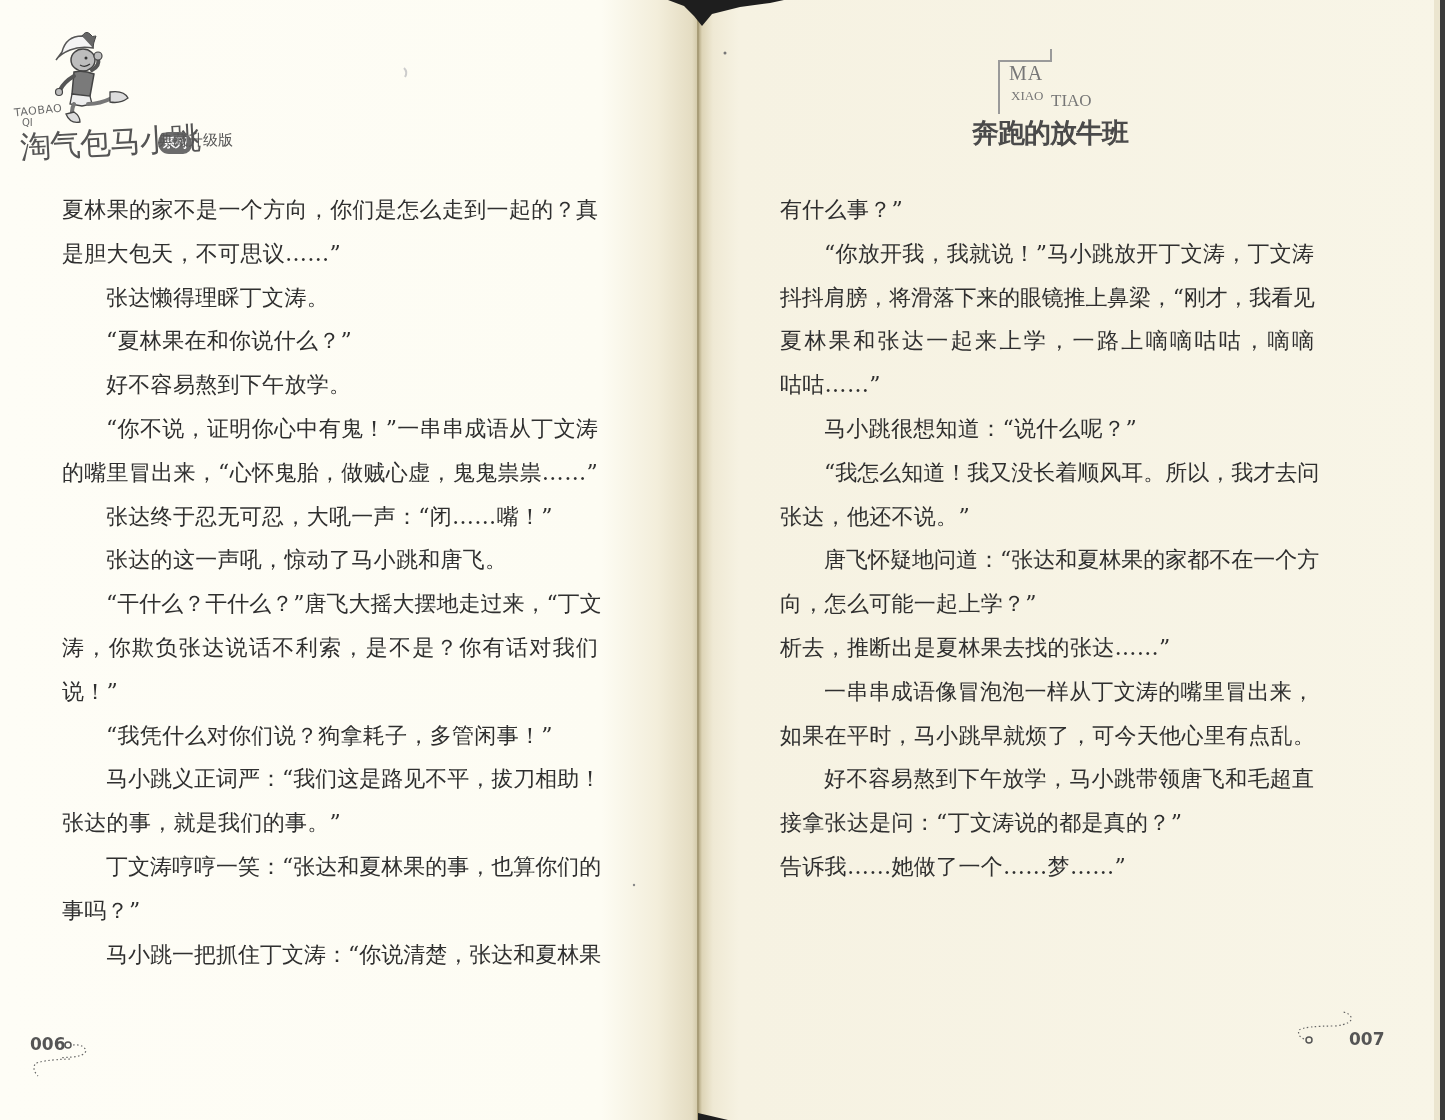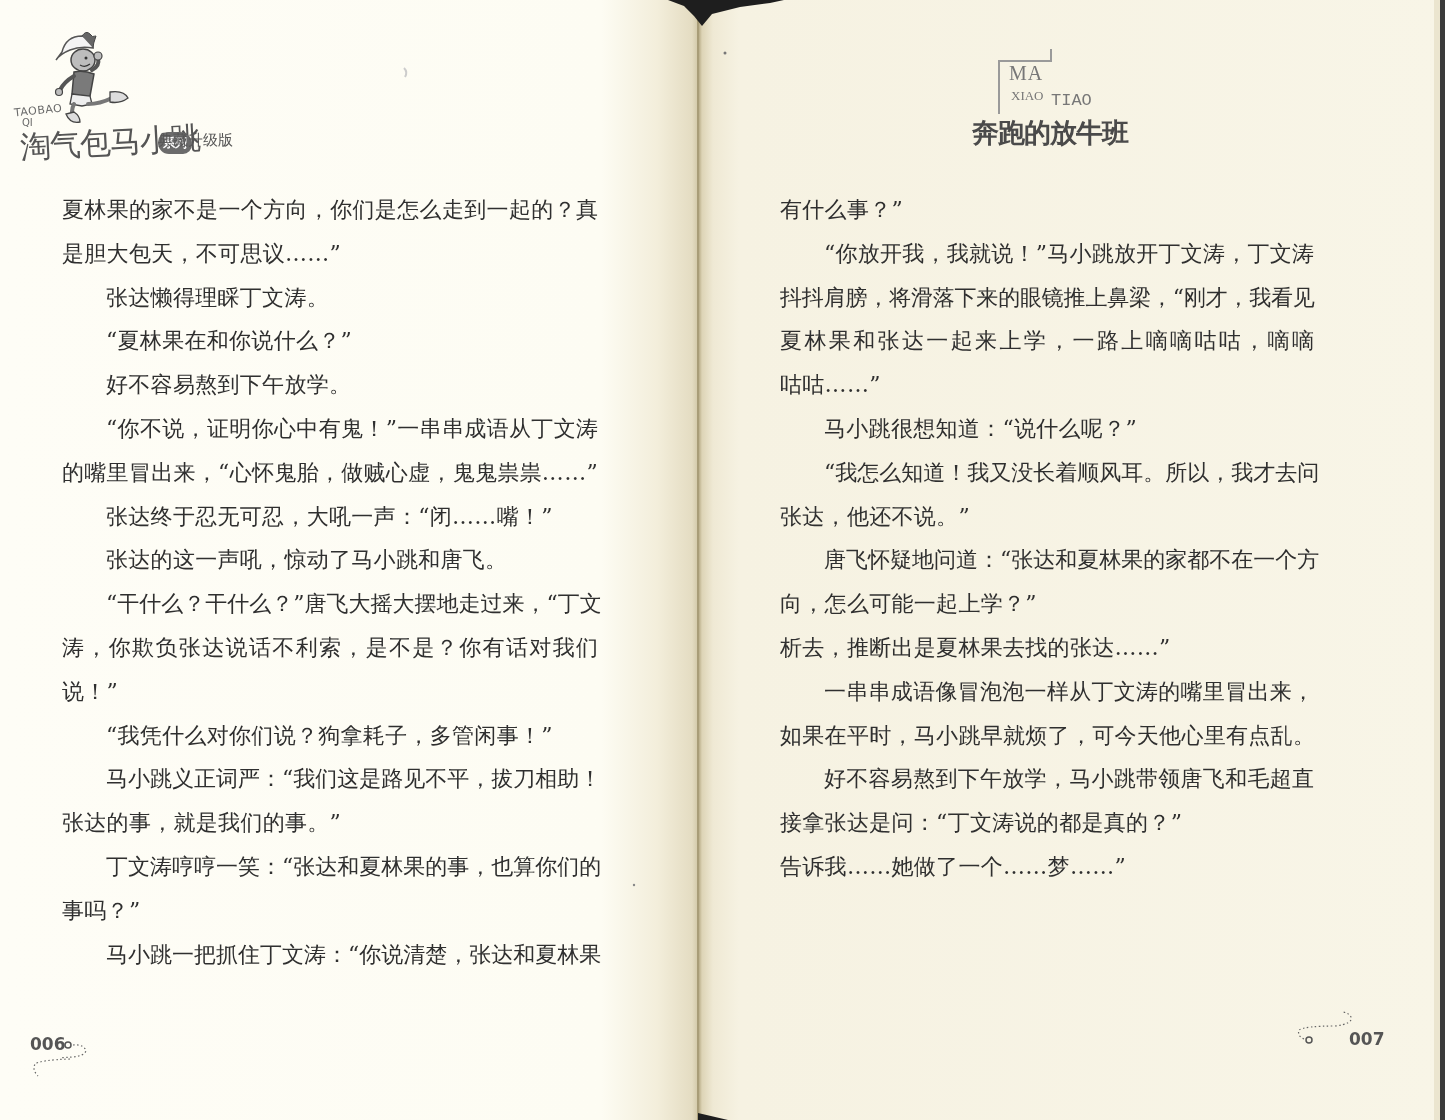--- a/index.html
+++ b/index.html
@@ -26,21 +26,21 @@
   .pinyin-bot { position:absolute; left:22px; top:117px; font-family:"DejaVu Sans", sans-serif; font-size:10px; color:#6a6a6a; }
   .series-title { position:absolute; left:20px; top:122px; font-size:31px; color:#555; letter-spacing:-1px; transform:rotate(-3deg); font-family:"DejaVu Sans", sans-serif; }
   .series-badge { position:absolute; left:158px; top:112px; width:34px; height:22px; background:#6b6b6b; border-radius:10px 12px 9px 11px; color:#fff; font-size:12px; line-height:22px; text-align:center; font-family:"DejaVu Sans", sans-serif; font-weight:bold;margin-top:20px; }
   .edition { position:absolute; left:148px; top:131px; font-size:15px; font-weight:normal; color:#555; font-family:"DejaVu Sans", sans-serif;margin-left:10px; }
 
   
   .title-box { position:absolute; left:299px; top:60px; width:52px; height:52px; border-top:2px solid #9a9a9a; border-left:2px solid #9a9a9a; }
   .title-box-tick { position:absolute; left:351px; top:49px; width:2px; height:13px; background:#9a9a9a; }
   .py-ma { position:absolute; left:310px; top:62px; font-size:20px; color:#777; font-family:"Liberation Serif", serif; letter-spacing:1px; }
   .py-xiao { position:absolute; left:312px; top:88px; font-size:13px; color:#777; font-family:"Liberation Serif", serif; }
-  .py-tiao { position:absolute; left:352px; top:91px; font-size:17px; color:#777; font-family:Liberation Mono, monospace; }
+  .py-tiao { position:absolute; left:352px; top:91px; font-size:17px; color:#777; font-family:Liberation Serif, serif; }
   .book-title { position:absolute; left:273px; top:115px; font-size:27px; color:#4a4a4a; font-weight:bold; font-family:"DejaVu Sans", sans-serif; letter-spacing:-1px; }
 
   
   .pgnum { position:absolute; font-family:"DejaVu Sans", sans-serif; font-weight:bold; font-size:17px; color:#555; }
   #pgnum-left { left:30px; top:1034px; }
   #pgnum-right { left:623px; top:1029px;margin-left:27px; }
   .pg-deco { position:absolute; }
 </style>
 </head>
 <body>

